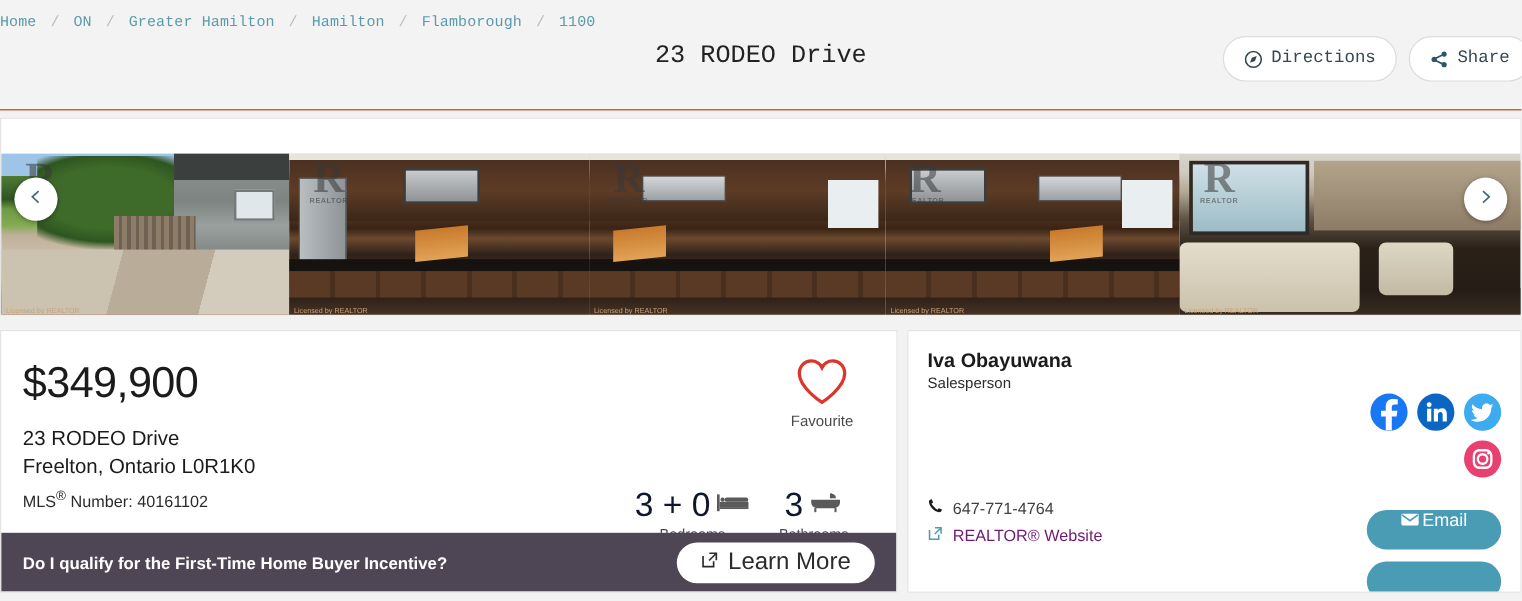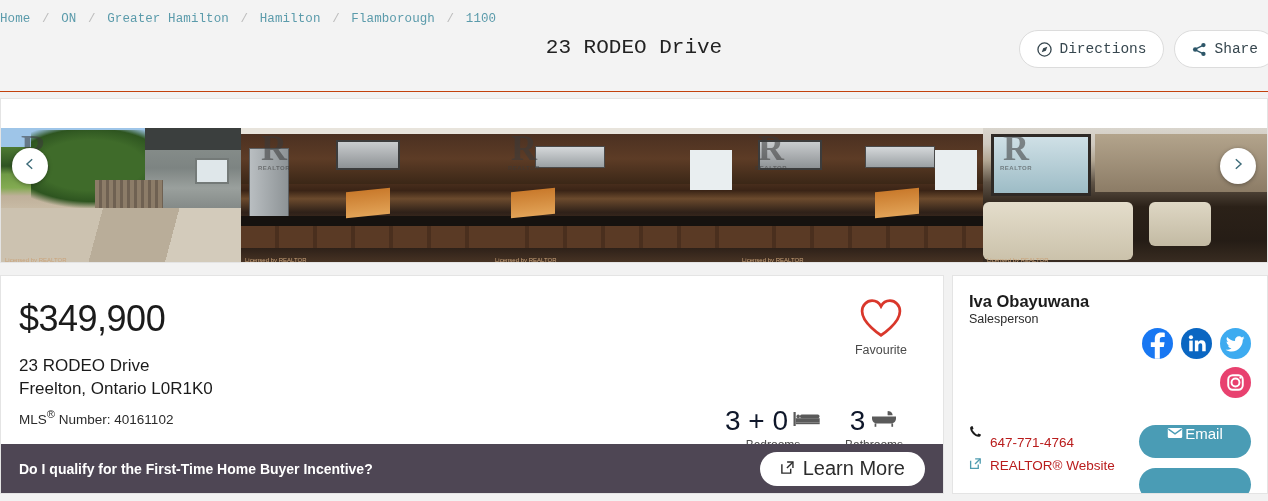--- a/index.html
+++ b/index.html
@@ -168,21 +168,21 @@
   .nav-prev { left: 11px; }
   .nav-next { right: 11px; }
 
   
   .content-row {
     margin-top: 12px;
     display: flex;
     align-items: flex-start;
   }
   .main-card {
-    width: 944px;
+    width: 748px;
     background: #fff;
     border: 1px solid #e4e4e4;
     position: relative;
     height: 219px;
     overflow: hidden;
   }
   .main-inner {
     padding: 22px 18px 0 18px;
     display: flex;
     height: 170px;
@@ -286,22 +286,22 @@
     position: absolute;
     left: 16px; top: 139px;
   }
   .contact .line {
     display: flex;
     align-items: center;
     gap: 8px;
     font-size: 13.5px;
     margin-bottom: 7px;
   }
-  .contact .phone { color: #b91c1c; margin-top: 20px; }
-  .contact .web { color: #b91c1c; cursor: pointer; }
+  .contact .phone { color: #404040; }
+  .contact .web { color: #701a75; cursor: pointer; }
   .email-btn {
     position: absolute;
     right: 16px; top: 149px;
     width: 112px; height: 33px;
     border-radius: 17px;
     background: #4a9cb5;
     color: #fff;
     font-size: 15px;
     display: flex; align-items: flex-start; justify-content: center;
     gap: 2px;

